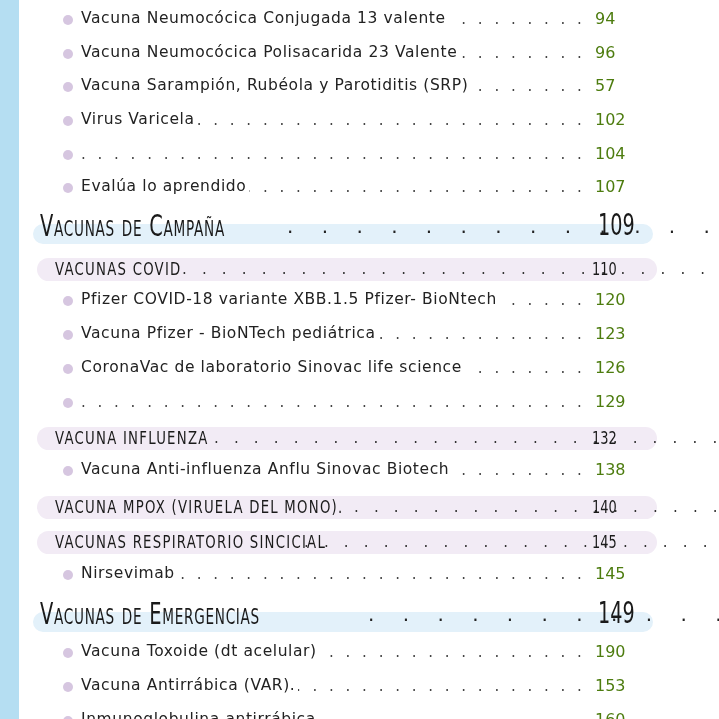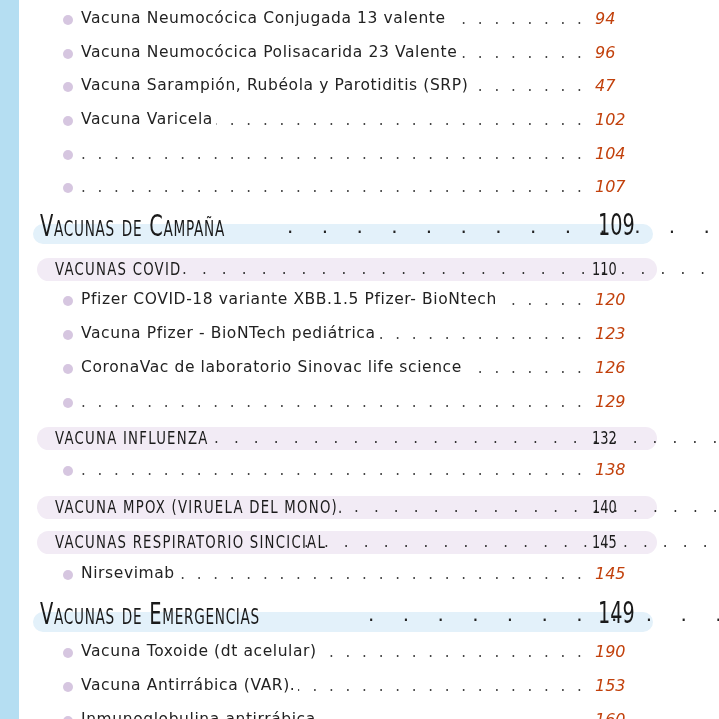--- a/index.html
+++ b/index.html
@@ -27,21 +27,21 @@
     font-size:15.5px; letter-spacing:0.6px; color:#222;
     white-space:nowrap; background:#fff; padding-right:3px;
   }
   .item .leader {
     position:absolute; left:81px; right:125px; top:5px;
     font-size:15px; color:#444; letter-spacing:3.5px;
     overflow:hidden; white-space:nowrap; text-align:right;
   }
   .item .page {
     position:absolute; left:594px; top:4px;
-    font-size:16px; color:#c2410c; background:#fff; padding-left:1px;font-style:italic;
+    font-size:16px; color:#4d7c0f; background:#fff; padding-left:1px;
   }
   
   .section .band {
     position:absolute; left:33px; width:620px; top:14px; height:20px;
     background:#e3f1fa; border-radius:10px;
   }
   .section .label {
     position:absolute; left:40px; top:-2px;
     font-family:"DejaVu Sans Condensed","DejaVu Sans", sans-serif;
     font-stretch:condensed;
@@ -96,36 +96,37 @@
   <div class="row item" style="top:39px">
     <span class="leader">. . . . . . . . . . . . . . . . . . . . . . . . . . . . . . . . . . . . . . . . . . . . . . . . . . . . . . . . . . . . . . . . . . . . . . . . . . . . .</span>
     <span class="bullet"></span>
     <span class="label">Vacuna Neumocócica Polisacarida 23 Valente</span>
     <span class="page">96</span>
   </div>
   <div class="row item" style="top:72px">
     <span class="leader">. . . . . . . . . . . . . . . . . . . . . . . . . . . . . . . . . . . . . . . . . . . . . . . . . . . . . . . . . . . . . . . . . . . . . . . . . . . . .</span>
     <span class="bullet"></span>
     <span class="label">Vacuna Sarampión, Rubéola y Parotiditis (SRP)</span>
-    <span class="page">47</span>
+    <span class="page">57</span>
   </div>
   <div class="row item" style="top:106px">
     <span class="leader">. . . . . . . . . . . . . . . . . . . . . . . . . . . . . . . . . . . . . . . . . . . . . . . . . . . . . . . . . . . . . . . . . . . . . . . . . . . . .</span>
     <span class="bullet"></span>
-    <span class="label">Vacuna Varicela</span>
+    <span class="label">Virus Varicela</span>
     <span class="page">102</span>
   </div>
   <div class="row item" style="top:140px">
     <span class="leader">. . . . . . . . . . . . . . . . . . . . . . . . . . . . . . . . . . . . . . . . . . . . . . . . . . . . . . . . . . . . . . . . . . . . . . . . . . . . .</span>
     <span class="bullet"></span>
     <span class="page">104</span>
   </div>
   <div class="row item" style="top:173px">
     <span class="leader">. . . . . . . . . . . . . . . . . . . . . . . . . . . . . . . . . . . . . . . . . . . . . . . . . . . . . . . . . . . . . . . . . . . . . . . . . . . . .</span>
     <span class="bullet"></span>
+    <span class="label">Evalúa lo aprendido</span>
     <span class="page">107</span>
   </div>
 
   <div class="row section" style="top:210px;height:40px">
     <div class="band"></div>
     <span class="leader" style="left:287px">. . . . . . . . . . . . . .</span>
     <span class="label">Vacunas de Campaña</span>
     <span class="page">109</span>
   </div>
 
@@ -163,20 +164,21 @@
   <div class="row sub" style="top:424px">
     <div class="band"></div>
     <span class="leader" style="left:214px">. . . . . . . . . . . . . . . . . . . . . . . . . . . . . . . . . . . . . . . . . . . . . . . . . . . . . . . . . . . . . . .</span>
     <span class="label">VACUNA INFLUENZA</span>
     <span class="page">132</span>
   </div>
 
   <div class="row item" style="top:456px">
     <span class="leader">. . . . . . . . . . . . . . . . . . . . . . . . . . . . . . . . . . . . . . . . . . . . . . . . . . . . . . . . . . . . . . . . . . . . . . . . . . . . .</span>
     <span class="bullet"></span>
+    <span class="label">Vacuna Anti-influenza Anflu Sinovac Biotech</span>
     <span class="page">138</span>
   </div>
 
   <div class="row sub" style="top:493px">
     <div class="band"></div>
     <span class="leader" style="left:354px">. . . . . . . . . . . . . . . . . . . . . . . . . . . . . . . . . . . . .</span>
     <span class="label">VACUNA MPOX (VIRUELA DEL MONO).</span>
     <span class="page">140</span>
   </div>
 

